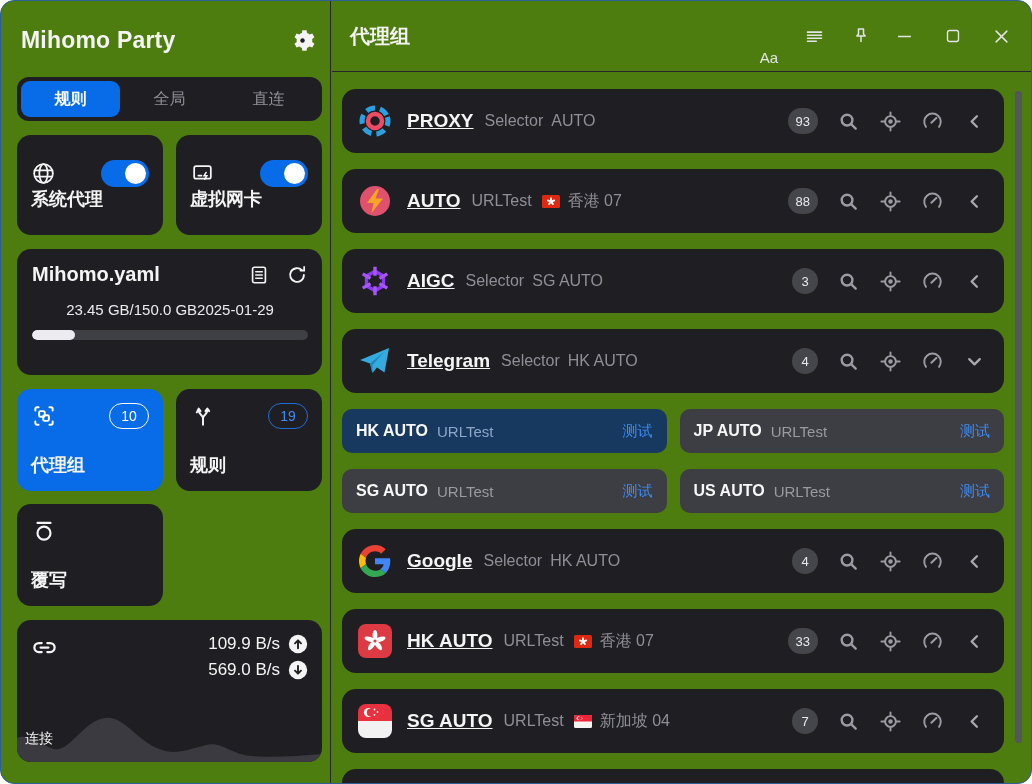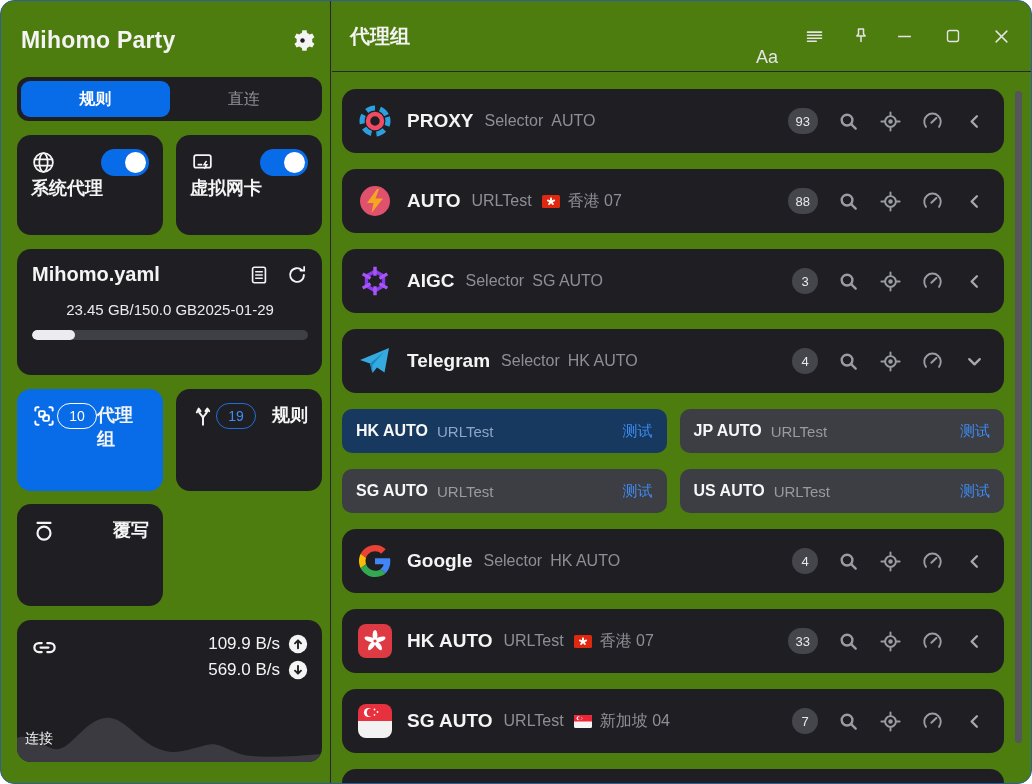--- a/index.html
+++ b/index.html
@@ -13,59 +13,59 @@
     padding:14px 8px 16px 16px; border-right:1px solid #26262b; }
   .side-header { display:flex; align-items:center; justify-content:space-between; height:46px; margin:2px 6px 14px 4px; }
   .app-title { color:#f4f4f5; font-size:23px; font-weight:bold; letter-spacing:.2px; }
   .icon-btn { background:none; border:none; cursor:pointer; color:#f4f4f5; display:flex; align-items:center; justify-content:center; }
   .mode-tabs { display:flex; align-items:center; background:#1f1f23; border-radius:12px; height:44px; padding:4px; margin-bottom:14px; }
   .tab { flex:1; height:36px; display:flex; align-items:center; justify-content:center;
     color:#8f8f97; font-size:16px; border-radius:9px; cursor:pointer; }
   .tab.active { background:#086be8; color:#fff; font-weight:bold; }
   .grid2 { display:grid; grid-template-columns:1fr 1fr; gap:13px; margin-bottom:14px; }
   .card { background:#1f1f23; border-radius:14px; padding:14px; position:relative; }
-  .toggle-card { height:100px; display:flex; flex-direction:column; justify-content:flex-start; }
+  .toggle-card { height:100px; display:flex; flex-direction:column; justify-content:center; }
   .t-row { display:flex; align-items:center; justify-content:space-between; }
   .card-label { color:#f4f4f5; font-size:18px; font-weight:bold; }
   .switch { width:48px; height:27px; border-radius:14px; background:#086be8; position:relative; cursor:pointer; flex:none; }
   .switch .knob { position:absolute; right:3px; top:3px; width:21px; height:21px; border-radius:50%; background:#fff; }
   
   .profile-card { height:126px; margin-bottom:14px;padding-left:15px; }
   .p-top { display:flex; align-items:center; justify-content:space-between; }
   .p-name { color:#f4f4f5; font-size:20px; font-weight:bold; }
   .p-icons { display:flex; gap:16px; }
   .p-stats { display:flex; justify-content:center; color:#ebebee; font-size:15px; margin-top:15px; }
   .p-bar { margin-top:12px; height:10px; border-radius:5px; background:#3f3f46; overflow:hidden; }
   .p-fill { height:100%; background:#ececf0; border-radius:5px; }
   
-  .nav-card { height:102px; display:flex; flex-direction:row; justify-content:space-between; cursor:pointer; }
+  .nav-card { height:102px; display:flex; flex-direction:column; justify-content:space-between; cursor:pointer; }
   .nav-card.active { background:#086be8; }
   .n-top { display:flex; align-items:flex-start; justify-content:space-between; }
   .count-pill { min-width:40px; height:26px; padding:0 8px; border-radius:14px; display:flex; align-items:center; justify-content:center; font-size:14px; }
   .count-pill.white { border:1.5px solid #fff; color:#fff; }
   .count-pill.blue  { border:1.5px solid #1f6fd8; color:#3e8df5; }
   
   .conn-card { height:142px; overflow:hidden; }
   .c-top { display:flex; align-items:flex-start; justify-content:space-between; }
   .c-speeds { display:flex; flex-direction:column; gap:6px; align-items:flex-end; }
   .c-line { display:flex; align-items:center; gap:8px; color:#f4f4f5; font-size:17px; }
   .conn-label { position:absolute; left:8px; bottom:14px; color:#f4f4f5; font-size:14px; font-weight:normal; z-index:2; }
   .wave { position:absolute; left:0; bottom:0; width:100%; height:64px; z-index:1; }
   
   .main { position:absolute; left:331px; top:0; right:0; bottom:0; }
   .main-header { height:71px; display:flex; align-items:center; padding:0 22px 0 18px; border-bottom:1px solid #26262b; }
   .page-title { color:#f4f4f5; font-size:20px; font-weight:bold; flex:1; }
   .hdr-tools { display:flex; align-items:center; gap:26px; color:#e4e4e7; }
   .win-controls { display:flex; align-items:center; gap:34px; margin-left:26px; color:#e4e4e7; }
-  .aa { font-size:18px; cursor:pointer;margin-top:43px; }
+  .aa { font-size:15px; cursor:pointer;margin-top:43px; }
   .list { position:absolute; top:72px; left:0; right:0; bottom:0; padding:16px 27px 0 10px; overflow:hidden; }
   .g-row { height:64px; background:#1f1f23; border-radius:14px; display:flex; align-items:center;
     padding:0 18px 0 16px; margin-bottom:16px; }
   .g-icon { width:34px; height:34px; flex:none; display:flex; align-items:center; justify-content:center; }
-  .g-name { color:#f4f4f5; font-size:19px; font-weight:bold; margin-left:15px; white-space:nowrap; }
+  .g-name { color:#f4f4f5; font-size:19px; font-weight:bold; margin-left:15px; white-space:nowrap;text-decoration:underline; }
   .g-type { color:#8e8e96; font-size:16px; margin-left:11px; white-space:nowrap; }
   .g-flag { margin-left:10px; display:flex; }
   .g-now { color:#8e8e96; font-size:16px; margin-left:8px; white-space:nowrap; }
   .sp { flex:1; }
   .g-badge { background:#45454c; color:#e9e9ec; font-size:13px; border-radius:13px;
     min-width:26px; height:26px; padding:0 8px; display:flex; align-items:center; justify-content:center; }
   .act { width:23px; height:23px; color:#9b9ba3; margin-left:19px; cursor:pointer; flex:none; }
   .act.chev { color:#a8a8b0; }
   .sub-grid { display:grid; grid-template-columns:1fr 1fr; gap:16px 13px; margin:0 0 16px 0; }
   .sub-item { height:44px; border-radius:10px; background:#3d3d44; display:flex; align-items:center;
@@ -134,20 +134,21 @@
       <button class="icon-btn">
         <svg width="27" height="27" viewBox="0 0 24 24" fill="currentColor">
             <path d="M12 8.2a3.8 3.8 0 1 0 0 7.6 3.8 3.8 0 0 0 0-7.6zm8.7 3.8c0-.45-.05-.9-.13-1.33l2.02-1.58-1.9-3.3-2.38.96a6.9 6.9 0 0 0-2.3-1.33L15.63 2.9h-3.8l-.38 2.52a6.9 6.9 0 0 0-2.3 1.33l-2.38-.96-1.9 3.3 2.02 1.58c-.08.43-.13.88-.13 1.33s.05.9.13 1.33l-2.02 1.58 1.9 3.3 2.38-.96c.68.58 1.46 1.03 2.3 1.33l.38 2.52h3.8l.38-2.52a6.9 6.9 0 0 0 2.3-1.33l2.38.96 1.9-3.3-2.02-1.58c.08-.43.13-.88.13-1.33z"></path>
             <circle cx="12" cy="12" r="2" fill="#1f1f23"></circle>
           </svg>
       </button>
     </div>
 
     <div class="mode-tabs">
       <div class="tab active">规则</div>
+      <div class="tab">全局</div>
       <div class="tab">直连</div>
     </div>
 
     <div class="grid2">
       <div class="card toggle-card">
         <div class="t-row">
           <span>
             <svg width="25" height="25" viewBox="0 0 24 24" fill="none" stroke="#f4f4f5" stroke-width="1.7">
                 <circle cx="12" cy="12" r="9"></circle>
                 <ellipse cx="12" cy="12" rx="4" ry="9"></ellipse>

